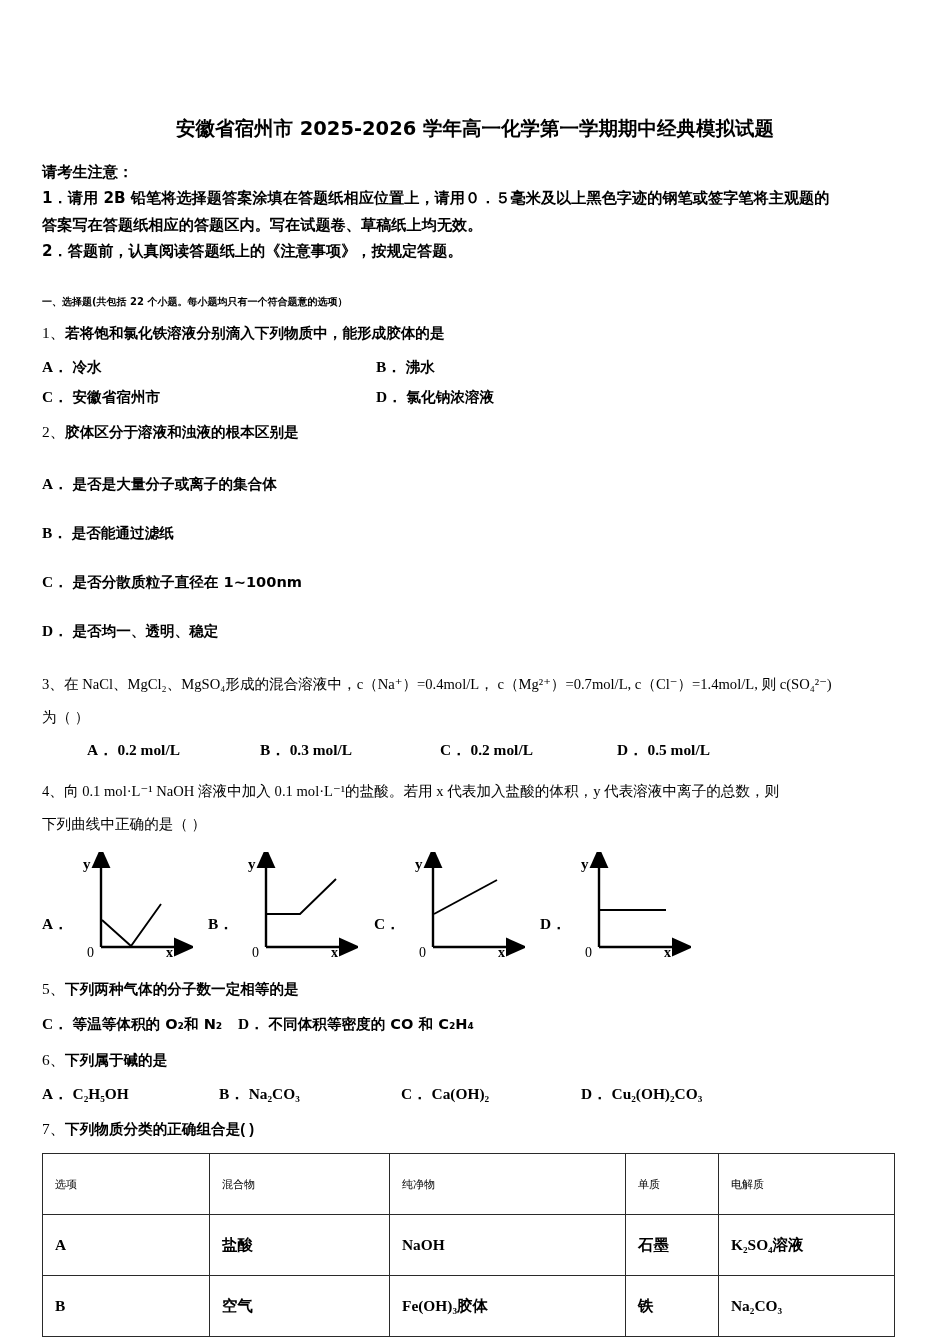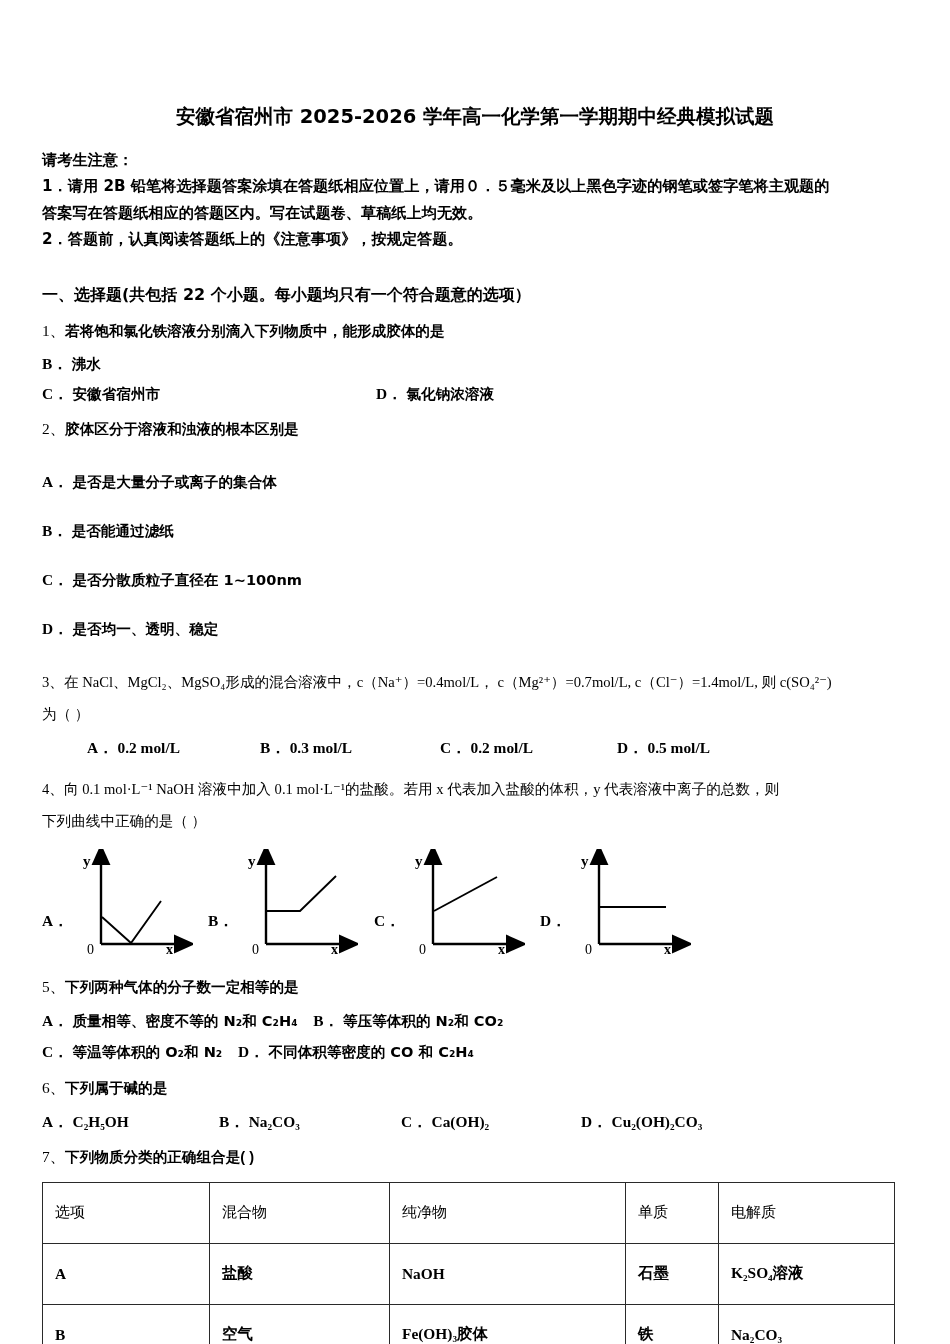--- a/index.html
+++ b/index.html
@@ -11,21 +11,21 @@
   body {
     width: 950px;
     height: 1344px;
     font-family: "Liberation Serif", "DejaVu Serif", serif;
     color: #000000;
     position: relative;
     overflow: hidden;
   }
   .page {
     position: absolute;
-    left: 0; top: 4px;
+    left: 0; top: 16px;
     width: 950px;
     height: 1033px;
     padding: 0;
     box-sizing: border-box;
   }
   .inner {
     position: absolute;
     left: 42px;
     top: 100px;
     width: 866px;
@@ -50,21 +50,21 @@
     font-size: 15.2px;
     line-height: 1.72;
     margin: 0 0 30px 0;
   }
   .notice .nline { display: block; }
 
   
   .section-head {
     font-family: "DejaVu Sans", "Liberation Sans", sans-serif;
     font-weight: bold;
-    font-size: 16px;
+    font-size: 10px;
     line-height: 1.6;
     margin: 0 0 4px 0;
   }
   .q-stem-serif {
     font-family: "Liberation Serif", "DejaVu Serif", serif;
     font-weight: normal;
     font-size: 15.4px;
     line-height: 1.9;
     margin: 8px 0 4px 0;
   }
@@ -142,21 +142,21 @@
     border-collapse: collapse;
     width: 852px;
     margin-top: 10px;
     table-layout: fixed;
   }
   table.cls-table td {
     border: 1.3px solid #2a2a2a;
     height: 48px;
     padding: 6px 10px 6px 12px;
     vertical-align: middle;
-    font-size: 15px;
+    font-size: 11px;
     font-family: "DejaVu Sans", "Liberation Sans", sans-serif;
   }
   table.cls-table tr.head td {
     font-weight: normal;
     font-family: "DejaVu Sans", "Liberation Sans", sans-serif;
   }
   table.cls-table tr.body td {
     font-family: "Liberation Serif", "DejaVu Serif", serif;
     font-weight: bold;
     font-size: 15.4px;
@@ -179,20 +179,21 @@
     <span class="nline">请考生注意：</span>
     <span class="nline">1．请用 2B 铅笔将选择题答案涂填在答题纸相应位置上，请用０．５毫米及以上黑色字迹的钢笔或签字笔将主观题的</span>
     <span class="nline">答案写在答题纸相应的答题区内。写在试题卷、草稿纸上均无效。</span>
     <span class="nline">2．答题前，认真阅读答题纸上的《注意事项》，按规定答题。</span>
   </div>
 
   <div class="section-head">一、选择题(共包括 22 个小题。每小题均只有一个符合题意的选项）</div>
 
   <div class="q-stem-serif"><span>1、</span><b>若将饱和氯化铁溶液分别滴入下列物质中，能形成胶体的是</b></div>
   <div class="opts-row two-col">
+    <div class="opt"><span class="opt-label">A．</span><span class="cn">冷水</span></div>
     <div class="opt"><span class="opt-label">B．</span><span class="cn">沸水</span></div>
   </div>
   <div class="opts-row two-col">
     <div class="opt"><span class="opt-label">C．</span><span class="cn">安徽省宿州市</span></div>
     <div class="opt"><span class="opt-label">D．</span><span class="cn">氯化钠浓溶液</span></div>
   </div>
 
   <div class="q-stem-serif"><span>2、</span><b>胶体区分于溶液和浊液的根本区别是</b></div>
   <div class="opt-stack">
     <div class="opt"><span class="opt-label">A．</span><span class="cn">是否是大量分子或离子的集合体</span></div>
@@ -263,24 +264,20 @@
         <line x1="28" y1="95" x2="28" y2="14" stroke="#000" stroke-width="2.4" marker-end="url(#ah)"></line>
         <line x1="29" y1="58" x2="95" y2="58" stroke="#000" stroke-width="1.9"></line>
         <text x="10" y="17" font-family="'Liberation Serif',serif" font-size="15" font-weight="bold" fill="#000">y</text>
         <text x="14" y="105" font-family="'Liberation Serif',serif" font-size="14" fill="#000">0</text>
         <text x="93" y="105" font-family="'Liberation Serif',serif" font-size="14" font-weight="bold" fill="#000">x</text>
       </svg>
     </div>
   </div>
 
   <div class="q-stem-serif" style="margin-top:12px;"><span>5、</span><b>下列两种气体的分子数一定相等的是</b></div>
-  <div class="q5-row">
-    <span class="opt"><span class="opt-label">A．</span><span class="cn">质量相等、密度不等的 N₂和 C₂H₄</span></span>
-    <span class="opt"><span class="opt-label">B．</span><span class="cn">等压等体积的 N₂和 CO₂</span></span>
-  </div>
   <div class="q5-row">
     <span class="opt"><span class="opt-label">C．</span><span class="cn">等温等体积的 O₂和 N₂</span></span>
     <span class="opt"><span class="opt-label">D．</span><span class="cn">不同体积等密度的 CO 和 C₂H₄</span></span>
   </div>
 
   <div class="q-stem-serif" style="margin-top:8px;"><span>6、</span><b>下列属于碱的是</b></div>
   <div class="opts-row q6-opts">
     <div class="opt"><span class="opt-label">A．</span><span>C₂H₅OH</span></div>
     <div class="opt"><span class="opt-label">B．</span><span>Na₂CO₃</span></div>
     <div class="opt"><span class="opt-label">C．</span><span>Ca(OH)₂</span></div>

